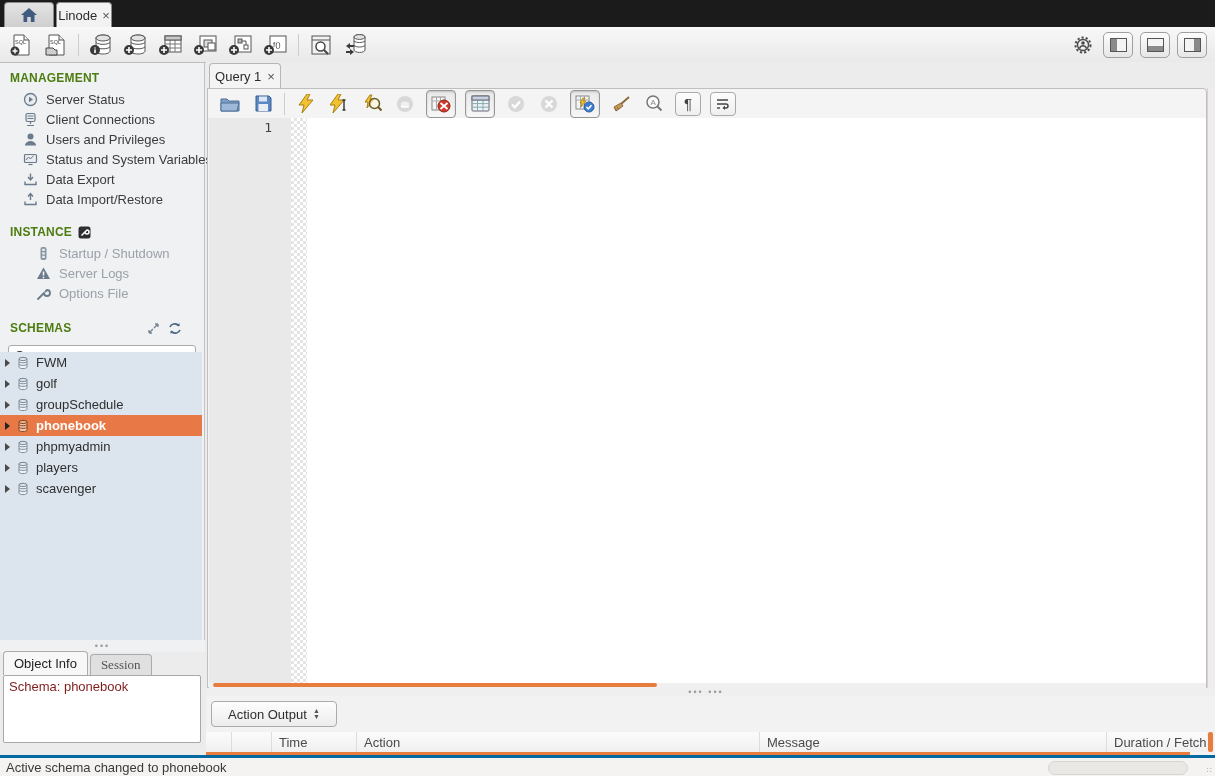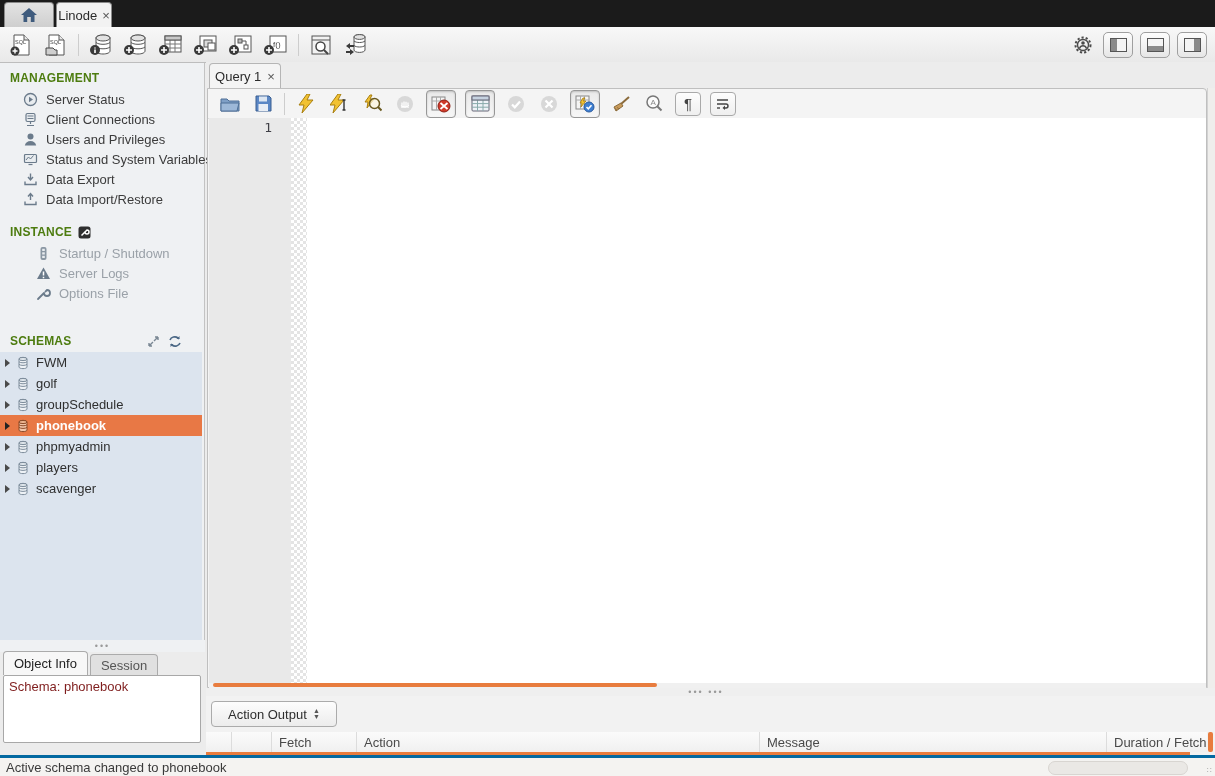--- a/index.html
+++ b/index.html
@@ -33,21 +33,21 @@
   .schema-row{display:flex;align-items:center;height:21px;padding-left:5px;gap:6px;color:#2f2f2f;}
   .schema-row.selected{background:#e87845;color:#fff;font-weight:bold;}
   .tri{width:0;height:0;border-left:5px solid #4a4a4a;border-top:4px solid transparent;border-bottom:4px solid transparent;}
   .schema-row.selected .tri{border-left-color:#222;}
   
   #obj-strip{left:0;top:640px;width:205px;height:12px;background:#eff1f3;}
   .dots-h{color:#9a9a9a;font-size:9px;letter-spacing:2px;line-height:6px;text-align:center;}
   #objinfo-tabs{left:3px;top:651px;height:24px;display:flex;gap:2px;}
   .oi-tab{border:1px solid #ababab;border-bottom:none;border-radius:4px 4px 0 0;padding:0 10px;display:flex;align-items:center;font-size:13px;box-sizing:border-box;}
   .oi-tab.active{background:#f7f7f7;color:#222;height:24px;}
-  .oi-tab.inactive{background:#e0e0e0;color:#555;height:21px;margin-top:3px;}
+  .oi-tab.inactive{background:#e0e0e0;color:#555;height:21px;margin-top:3px;font-family:Liberation Serif, serif;}
   #objinfo-box{left:3px;top:675px;width:198px;height:68px;background:#fff;border:1px solid #a8a8a8;border-radius:2px;box-sizing:border-box;padding:3px 5px;color:#7f1d1d;}
   
   #query-tabbar{left:206px;top:62px;width:1009px;height:26px;background:#ececec;}
   #query-tab{position:absolute;left:3px;top:1px;width:72px;height:25px;background:#f4f4f4;border:1px solid #b5b5b5;border-bottom:none;border-radius:4px 4px 0 0;display:flex;align-items:center;justify-content:center;gap:6px;box-sizing:border-box;color:#2b2b2b;}
   #editor-panel{left:207px;top:88px;width:1000px;height:600px;background:#f4f4f4;border:1px solid #bfbfbf;border-radius:0 4px 0 0;box-sizing:border-box;}
   #sql-toolbar{height:29px;display:flex;align-items:center;gap:9px;padding:0 10px;border-bottom:1px solid #ddd;}
   .sbtn{width:24px;height:24px;display:flex;align-items:center;justify-content:center;}
   .pressed{border:1px solid #979797;border-radius:4px;background:linear-gradient(#e9e9e9,#f7f7f7);box-shadow:inset 0 1px 2px rgba(0,0,0,.18);width:28px;height:26px;}
   .framed{border:1px solid #a9a9a9;border-radius:4px;background:linear-gradient(#fdfdfd,#efefef);width:24px;height:22px;}
   #editor-body{position:absolute;left:1px;top:29px;width:997px;height:565px;background:#fff;}
@@ -303,21 +303,21 @@
     </div>
     <div class="side-item disabled">
       <span>
           <svg width="15" height="15" viewBox="0 0 15 15">
             <path d="M2 13l6-6M8 7a3 3 0 103-3l-1.6 1.6" stroke="#6b7b8b" stroke-width="1.8" fill="none" stroke-linecap="round"></path>
           </svg>
         </span>
       <span>Options File</span>
     </div>
 
-    <div class="side-header" style="margin-top:23px;">
+    <div class="side-header" style="margin-top:10px;">
       <span>SCHEMAS</span>
       <span class="hdr-icons">
         <span>
             <svg width="13" height="13" viewBox="0 0 13 13">
               <path d="M2 11L6 7M2 11v-3M2 11h3M11 2L7 6M11 2v3M11 2H8" stroke="#7a8793" stroke-width="1.4" fill="none"></path>
             </svg>
           </span>
         <span>
             <svg width="14" height="13" viewBox="0 0 14 13">
               <path d="M2 5a5 4.5 0 018-2l1 1M12 8a5 4.5 0 01-8 2L3 9" stroke="#4a6785" stroke-width="1.6" fill="none"></path>
@@ -561,21 +561,21 @@
       <span>Action Output</span>
       <span id="spinner">
         <span>▲</span>
           <span>▼</span>
       </span>
     </div>
     <div id="out-header">
       <div class="oh-cell" style="width:26px;"></div>
       <div class="oh-cell" style="width:40px;"></div>
       <div class="oh-cell" style="width:85px;">
-          <span>Fetch</span>
+          <span>Time</span>
         </div>
       <div class="oh-cell" style="width:403px;">
           <span>Action</span>
         </div>
       <div class="oh-cell" style="width:347px;">
           <span>Message</span>
         </div>
       <div class="oh-cell" style="flex:1;border-right:none;">
           <span>Duration / Fetch</span>
         </div>

